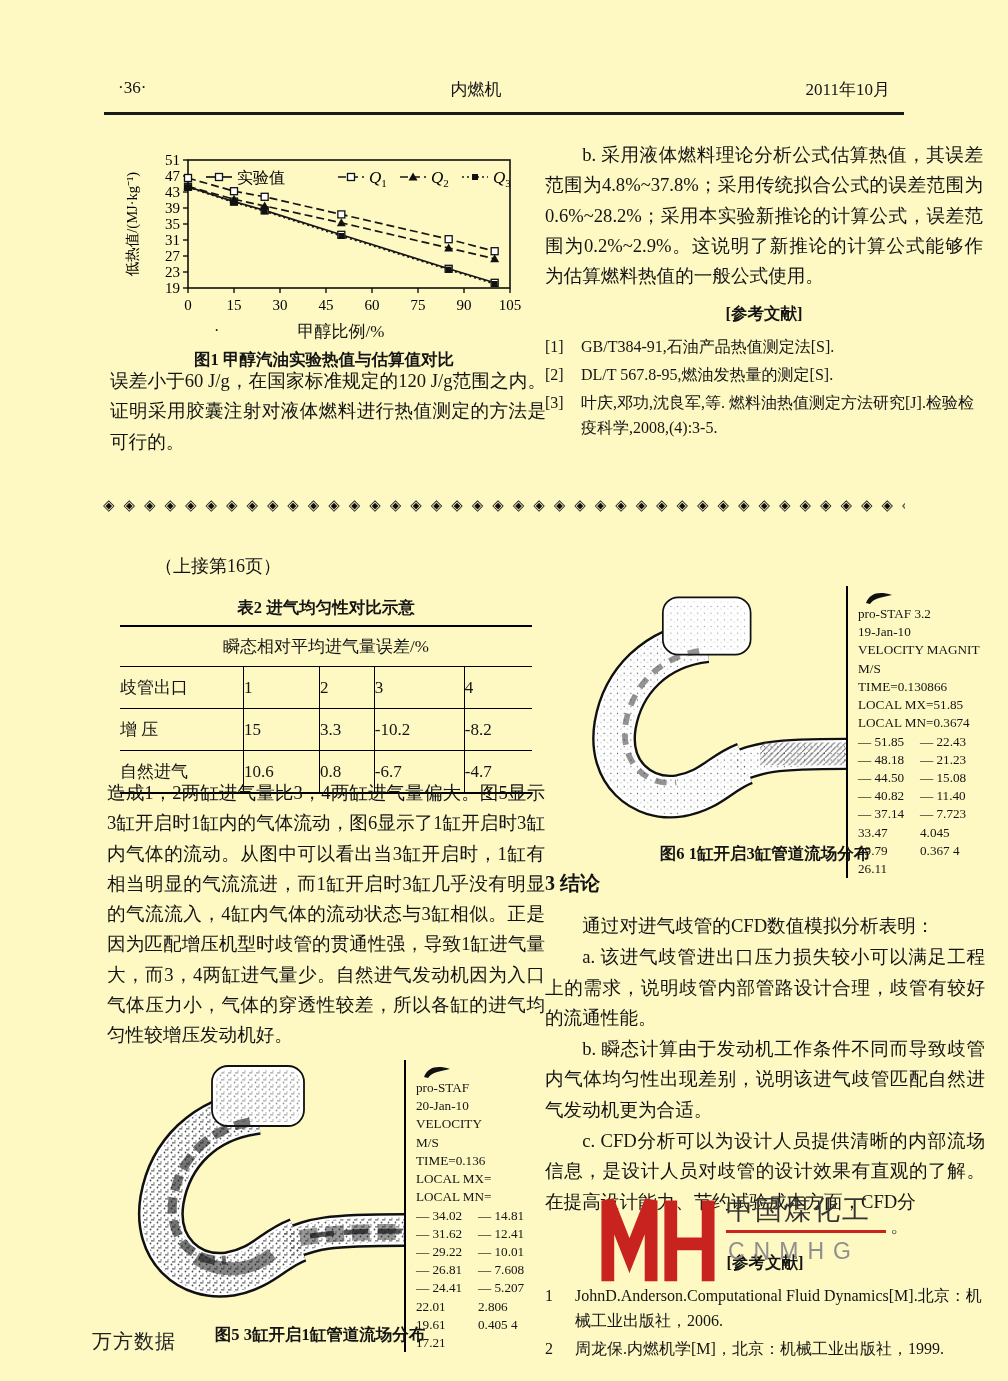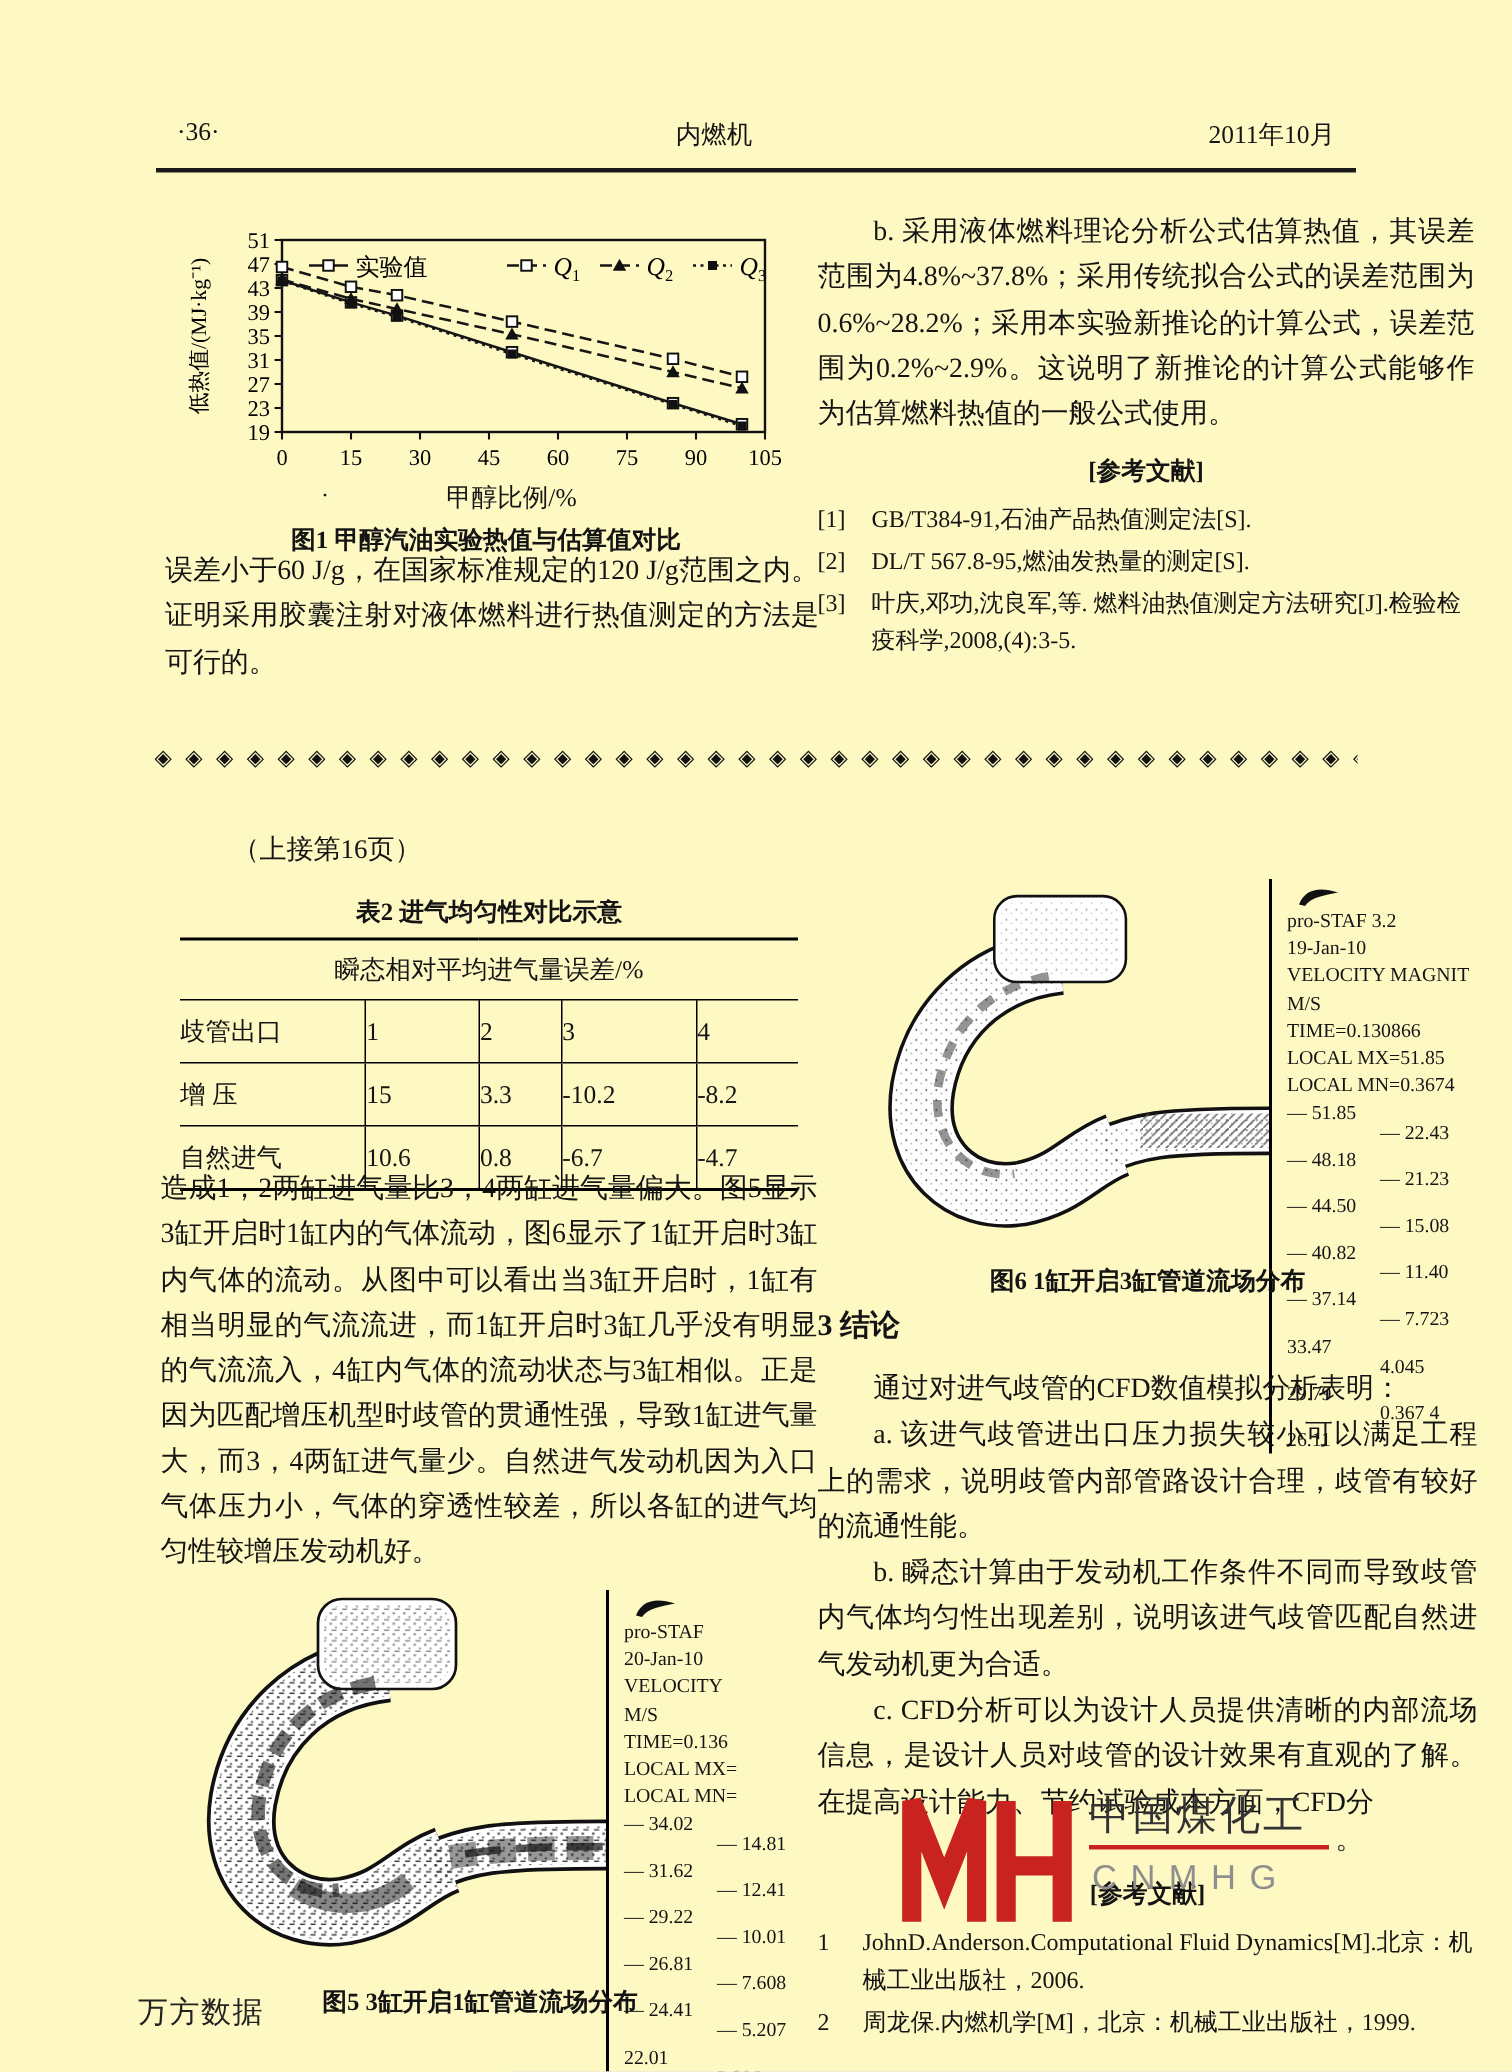--- a/index.html
+++ b/index.html
@@ -40,21 +40,21 @@
   .p-left-mid{position:absolute;left:107px;top:778px;width:438px;}
   
   .figure{position:absolute;display:flex;align-items:flex-start;}
   .fig5{left:100px;top:1060px;}
   .fig6{left:556px;top:586px;}
   .pipe-wrap{flex:0 0 auto;}
   .legend{flex:0 0 auto;border-left:2px solid #000;padding:4px 0 0 10px;width:134px;
           font-size:13.2px;line-height:1.38;}
   .leg-row{display:flex;}
   .leg-l{width:62px;}
-  .leg-r{flex:1;margin-top:13px;}
+  .leg-r{flex:1;}
   .swoosh{display:block;margin:0 0 1px 6px;}
   .cap5{position:absolute;left:100px;top:1324px;width:440px;text-align:center;font-weight:600;font-size:16.5px;font-family:Liberation Serif, serif;}
   .cap6{position:absolute;left:545px;top:843px;width:440px;text-align:center;font-weight:600;font-size:16.5px;}
   
   .concl{position:absolute;left:545px;top:870px;width:440px;}
   .concl-h{font-size:20px;font-weight:700;margin-bottom:14px;}
   .concl .para{margin:0 0 1px 0;}
   
   .brefs{position:absolute;left:545px;top:1240px;width:440px;}
   .brefs .ref-no{flex:0 0 30px;}

